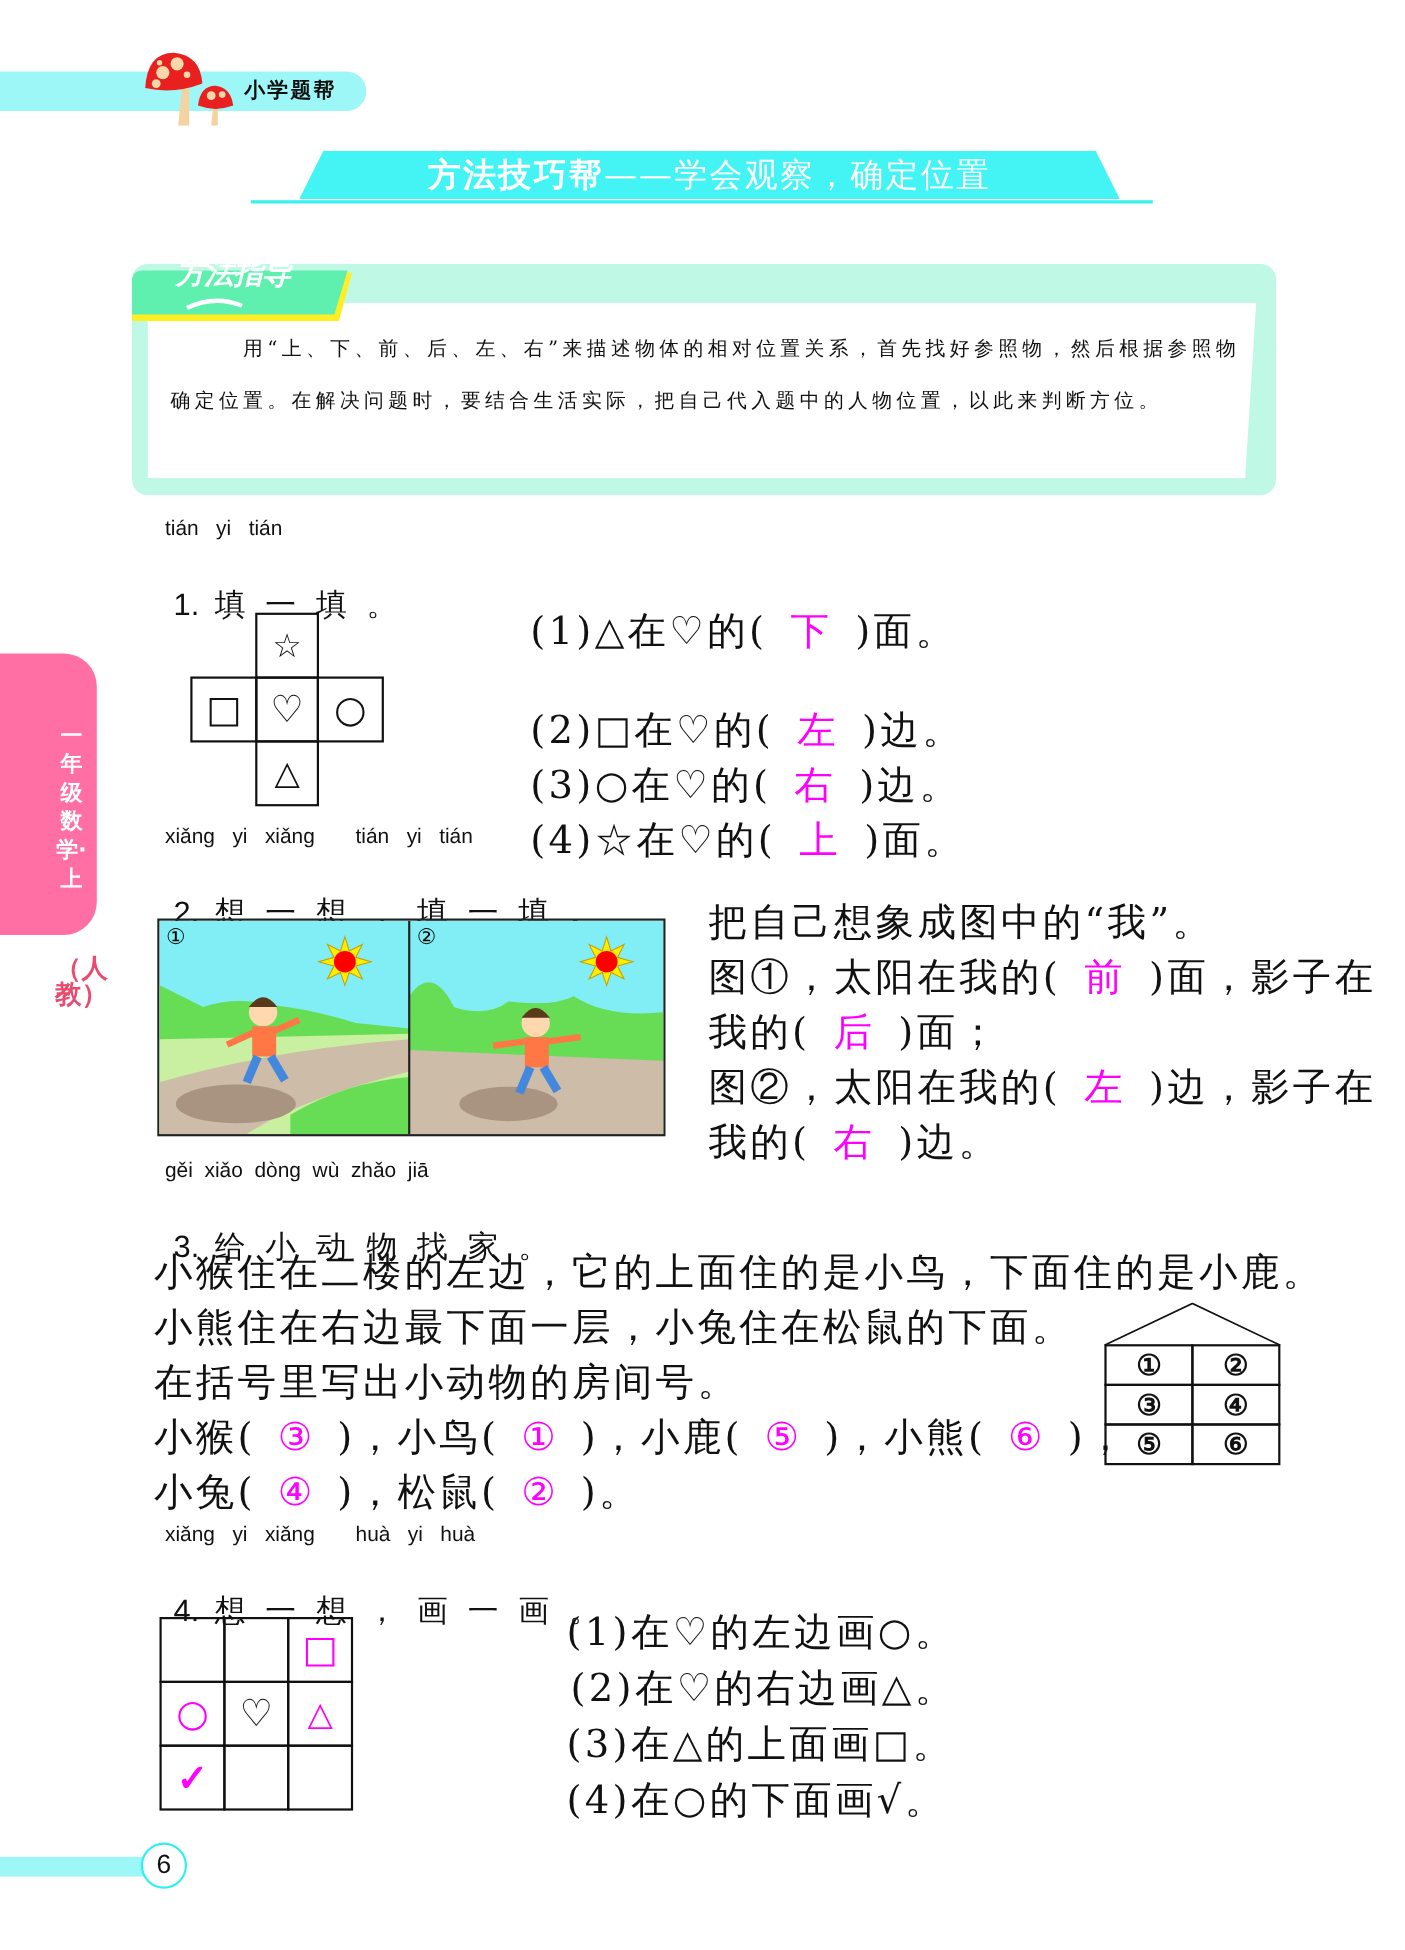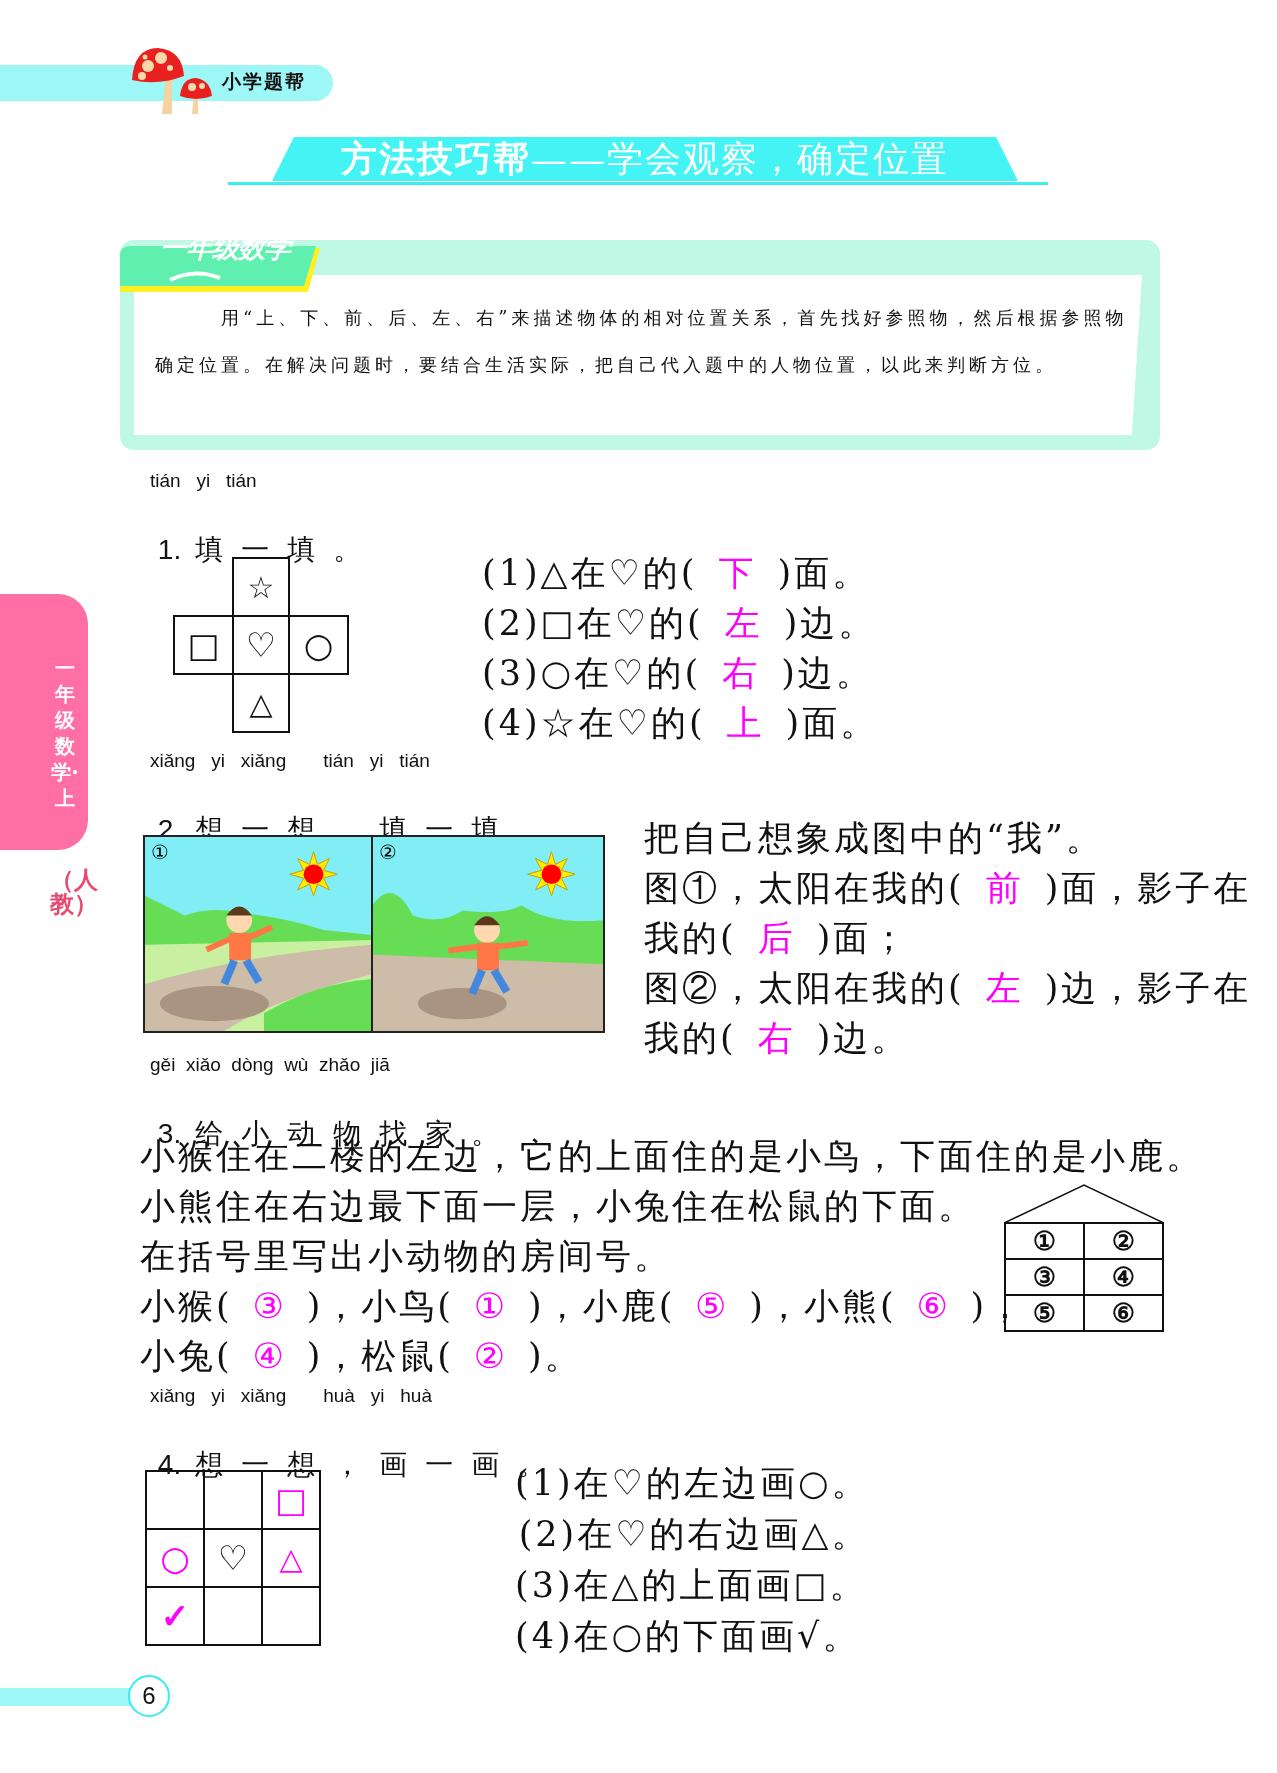--- a/index.html
+++ b/index.html
@@ -5,21 +5,21 @@
   html,body{margin:0;padding:0;background:#fff;}
   body{width:1277px;height:1773px;position:relative;overflow:hidden;font-family:"DejaVu Serif","Liberation Serif",serif;color:#111;}
   .abs{position:absolute;}
   
   .top-band{left:0;top:65px;width:333px;height:36px;background:#9ef7f7;border-radius:0 18px 18px 0;}
   .brand-text{left:222px;top:69px;font-family:"DejaVu Sans",sans-serif;font-size:19px;font-weight:bold;color:#111;letter-spacing:2px;}
   .mush{left:128px;top:46px;width:90px;height:70px;}
   
   .title-banner{left:272px;top:137px;width:746px;height:44px;}
   .title-line{left:228px;top:182px;width:820px;height:3px;background:#3cf0f0;}
-  .title-text{left:272px;top:137px;width:746px;height:44px;display:flex;align-items:center;justify-content:center;font-size:36px;color:#fff;letter-spacing:2px;}
+  .title-text{left:272px;top:137px;width:746px;height:44px;display:flex;align-items:center;justify-content:center;font-size:30px;color:#fff;letter-spacing:2px;}
   .title-text .bold{font-family:"DejaVu Sans",sans-serif;font-weight:bold;}
   
   .method-frame{left:120px;top:240px;width:1040px;height:210px;border-radius:14px;background:#bff8e4;}
   .method-inner{left:134px;top:275px;width:1008px;height:160px;background:#fff;clip-path:polygon(0 0,100% 0,99% 100%,0 100%);}
   .method-tab{left:120px;top:240px;width:200px;height:52px;}
   .method-tab-text{left:160px;top:230px;font-family:"DejaVu Sans",sans-serif;font-weight:bold;font-size:27px;color:#fff;font-style:italic;letter-spacing:-1px;}
   .method-body{left:155px;top:294px;width:980px;font-size:18px;line-height:47px;letter-spacing:4px;text-indent:66px;}
   
   .side-tab{left:0;top:594px;width:88px;height:256px;background:#ff6fa3;border-radius:0 30px 30px 0;}
   .side-text{left:50px;top:655px;width:30px;color:#fff;font-family:"DejaVu Sans",sans-serif;font-weight:bold;font-size:20px;line-height:26px;text-align:center;}
@@ -65,21 +65,21 @@
   <span>学会观察，确定位置</span>
 </div>
 
 <div class="abs method-frame"></div>
 <div class="abs method-inner"></div>
 <svg class="abs method-tab" viewBox="0 0 200 52">
   <path d="M10 8 L200 8 L188 52 L0 52 L0 18 Q0 8 10 8Z" fill="#ffee22"></path>
   <path d="M10 6 L196 6 L184 46 L0 46 L0 16 Q0 6 10 6Z" fill="#5ff0b0"></path>
   <path d="M50 40 Q75 28 100 38" stroke="#fff" stroke-width="4" fill="none"></path>
 </svg>
-<div class="abs method-tab-text">一年级数学</div>
+<div class="abs method-tab-text">方法指导</div>
 <div class="abs method-body">用“上、下、前、后、左、右”来描述物体的相对位置关系，首先找好参照物，然后根据参照物确定位置。在解决问题时，要结合生活实际，把自己代入题中的人物位置，以此来判断方位。</div>
 
 <div class="abs side-tab"></div>
 <div class="abs side-text">一年级数学·上</div>
 <div class="abs side-sub">（人教）</div>
 
 <div class="abs pinyin" style="left:150px;top:470px;">tián   yi   tián</div>
 <div class="abs qtitle" style="left:104px;top:498px;">
   <span class="qnum">1.</span><span>填一填。</span>
 </div>
@@ -95,21 +95,21 @@
     </div>
   <div class="grid-cell" style="left:288px;top:615px;width:61px;height:60px;font-size:34px;">
       <span>○</span>
     </div>
   <div class="grid-cell" style="left:232px;top:673px;width:58px;height:60px;font-size:30px;">
       <span>△</span>
     </div>
 </div>
 <div class="abs" style="left:482px;top:550px;">
   <div class="line" style="height:50px;"><span>(1)△在♡的(</span><span class="ans" style="width:80px;">下</span><span>)面。</span></div>
-  <div class="line" style="height:50px;"><span>(2)□在♡的(</span><span class="ans" style="width:80px;">左</span><span>)边。</span></div>
+  <div class="line" style="height:50px;margin-top:40px;"><span>(2)□在♡的(</span><span class="ans" style="width:80px;">左</span><span>)边。</span></div>
   <div class="line" style="height:50px;"><span>(3)○在♡的(</span><span class="ans" style="width:80px;">右</span><span>)边。</span></div>
   <div class="line" style="height:50px;"><span>(4)☆在♡的(</span><span class="ans" style="width:80px;">上</span><span>)面。</span></div>
 </div>
 
 <div class="abs pinyin" style="left:150px;top:750px;">xiǎng   yi   xiǎng       tián   yi   tián</div>
 <div class="abs qtitle" style="left:104px;top:778px;">
   <span class="qnum">2.</span><span>想一想，填一填。</span>
 </div>
 <svg class="abs scene" viewBox="0 0 462 198" preserveAspectRatio="none">
   <rect x="0" y="0" width="229" height="198" fill="#80eef4"></rect>

